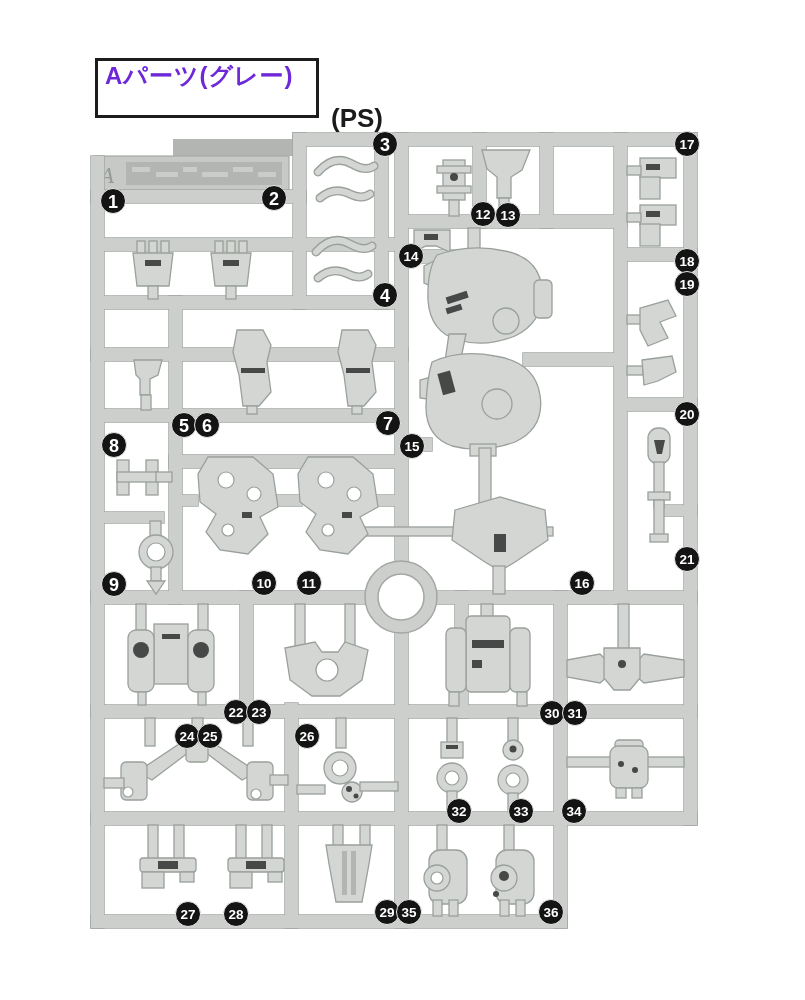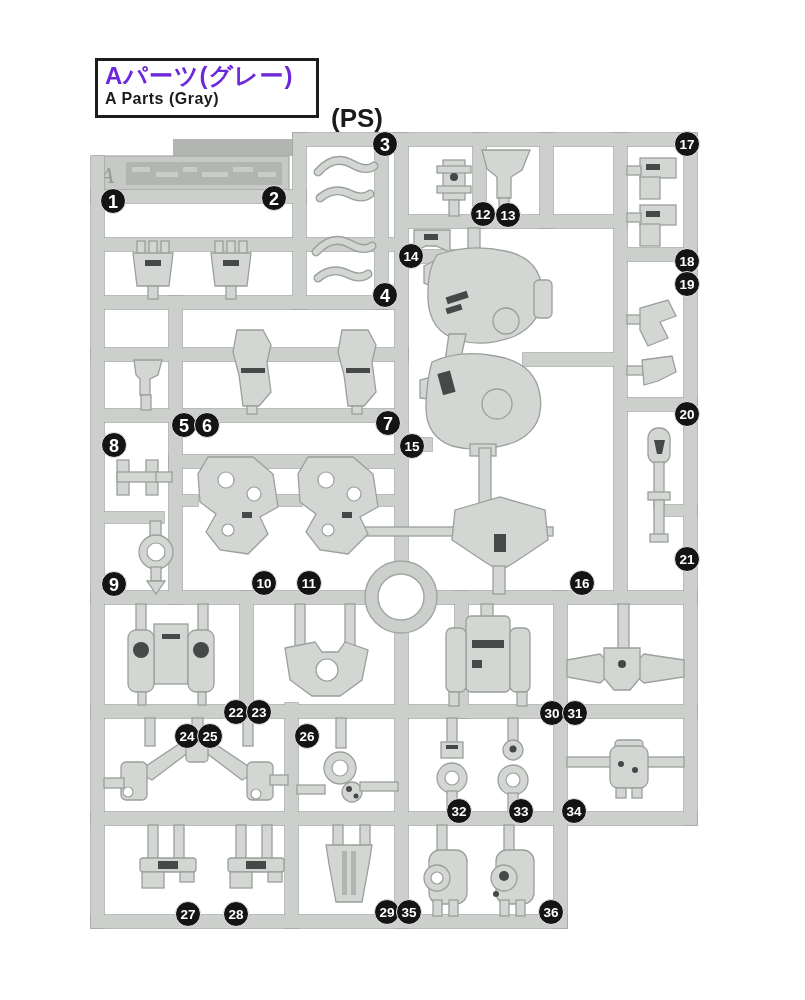--- a/index.html
+++ b/index.html
@@ -23,21 +23,20 @@
   .tab-letter{font-family:"DejaVu Serif",serif;font-style:italic;font-size:21px;fill:#979c98;}
   .badge-num{font-family:"Liberation Sans",sans-serif;font-weight:bold;fill:#ffffff;text-anchor:middle;}
 </style>
 </head>
 <body>
 
 <div class="page">
 
   <div class="title-box">
     <div class="title-jp">Aパーツ(グレー)</div>
-    <div class="title-en">A Parts (Gray)</div>
   </div>
   <div class="material">(PS)</div>
 
   <svg class="sprue" width="805" height="1000" viewBox="0 0 805 1000">
 
     <g>
       <rect class="tabdark" x="173" y="139" width="130" height="17"></rect>
       <rect class="tabfill" x="95" y="156" width="194" height="37"></rect>
       <rect class="tabdark" x="126" y="162" width="156" height="23"></rect>
       <rect class="tabmark" x="132" y="167" width="18" height="5"></rect>

